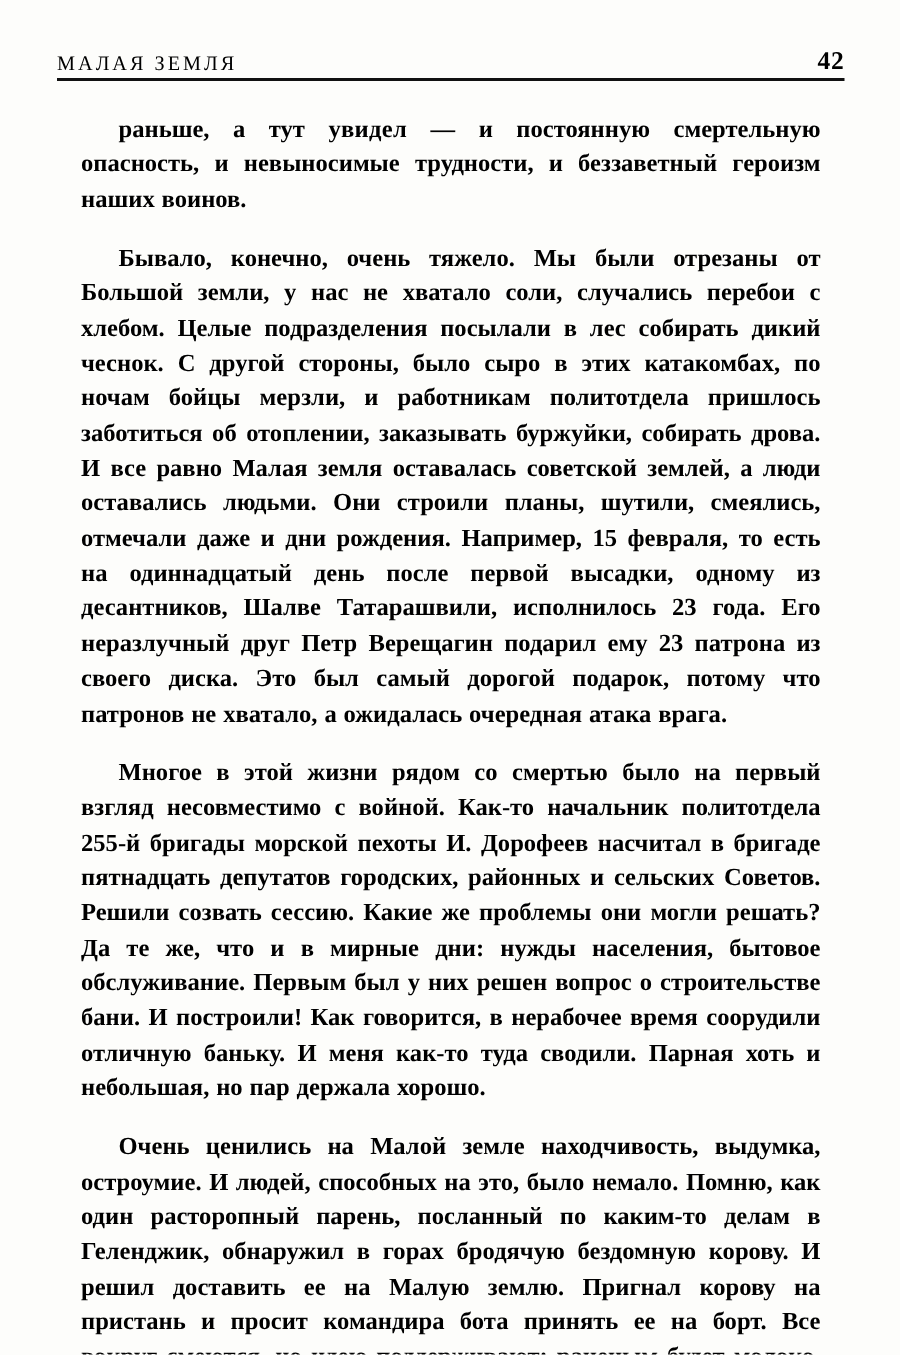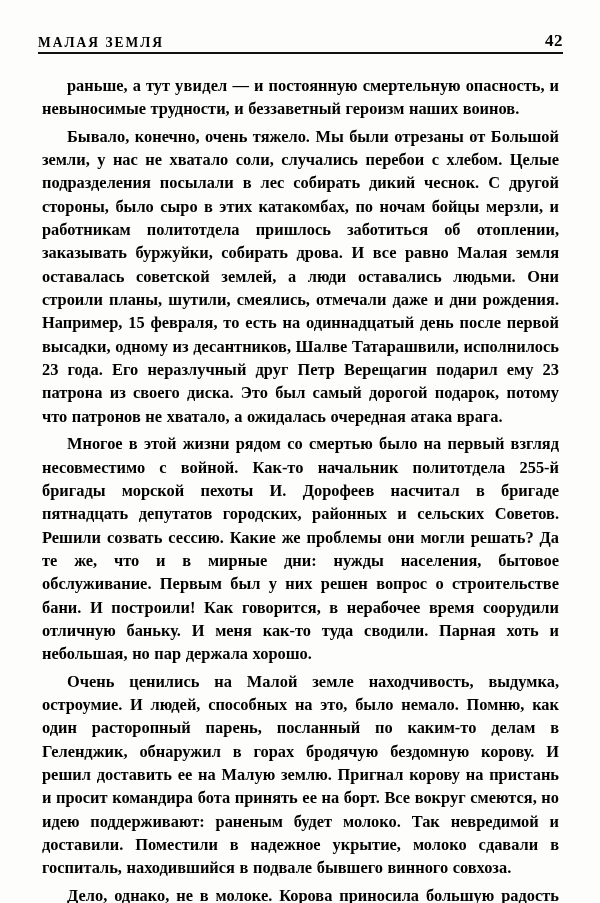--- a/index.html
+++ b/index.html
@@ -29,21 +29,21 @@
   }
   
   .header {
     display: flex;
     align-items: flex-end;
     justify-content: space-between;
     height: 22px;
   }
   .running-head {
     font-size: 13.5px;
-    font-weight: 700;
+    font-weight: 400;
     letter-spacing: 2.0px;
     line-height: 1;
     white-space: nowrap;
     transform: scaleY(1.02);
     transform-origin: left bottom;
   }
   .folio {
     font-size: 17px;
     font-weight: 700;
     line-height: 1;
@@ -53,21 +53,21 @@
     margin-top: 3px;
     width: 100%;
     height: 2px;
     background: #111;
   }
   
   .body-text {
     margin-top: 20px;
   }
   .para {
-    margin: 4px;
+    margin: 16px;
     text-align: justify;
     text-justify: inter-word;
     text-indent: 25px;
     font-size: 16.4px;
     line-height: 23.35px;
     font-weight: 700;
     letter-spacing: 0.0px;
     word-spacing: 0.5px;
     -webkit-font-smoothing: none;
   }

